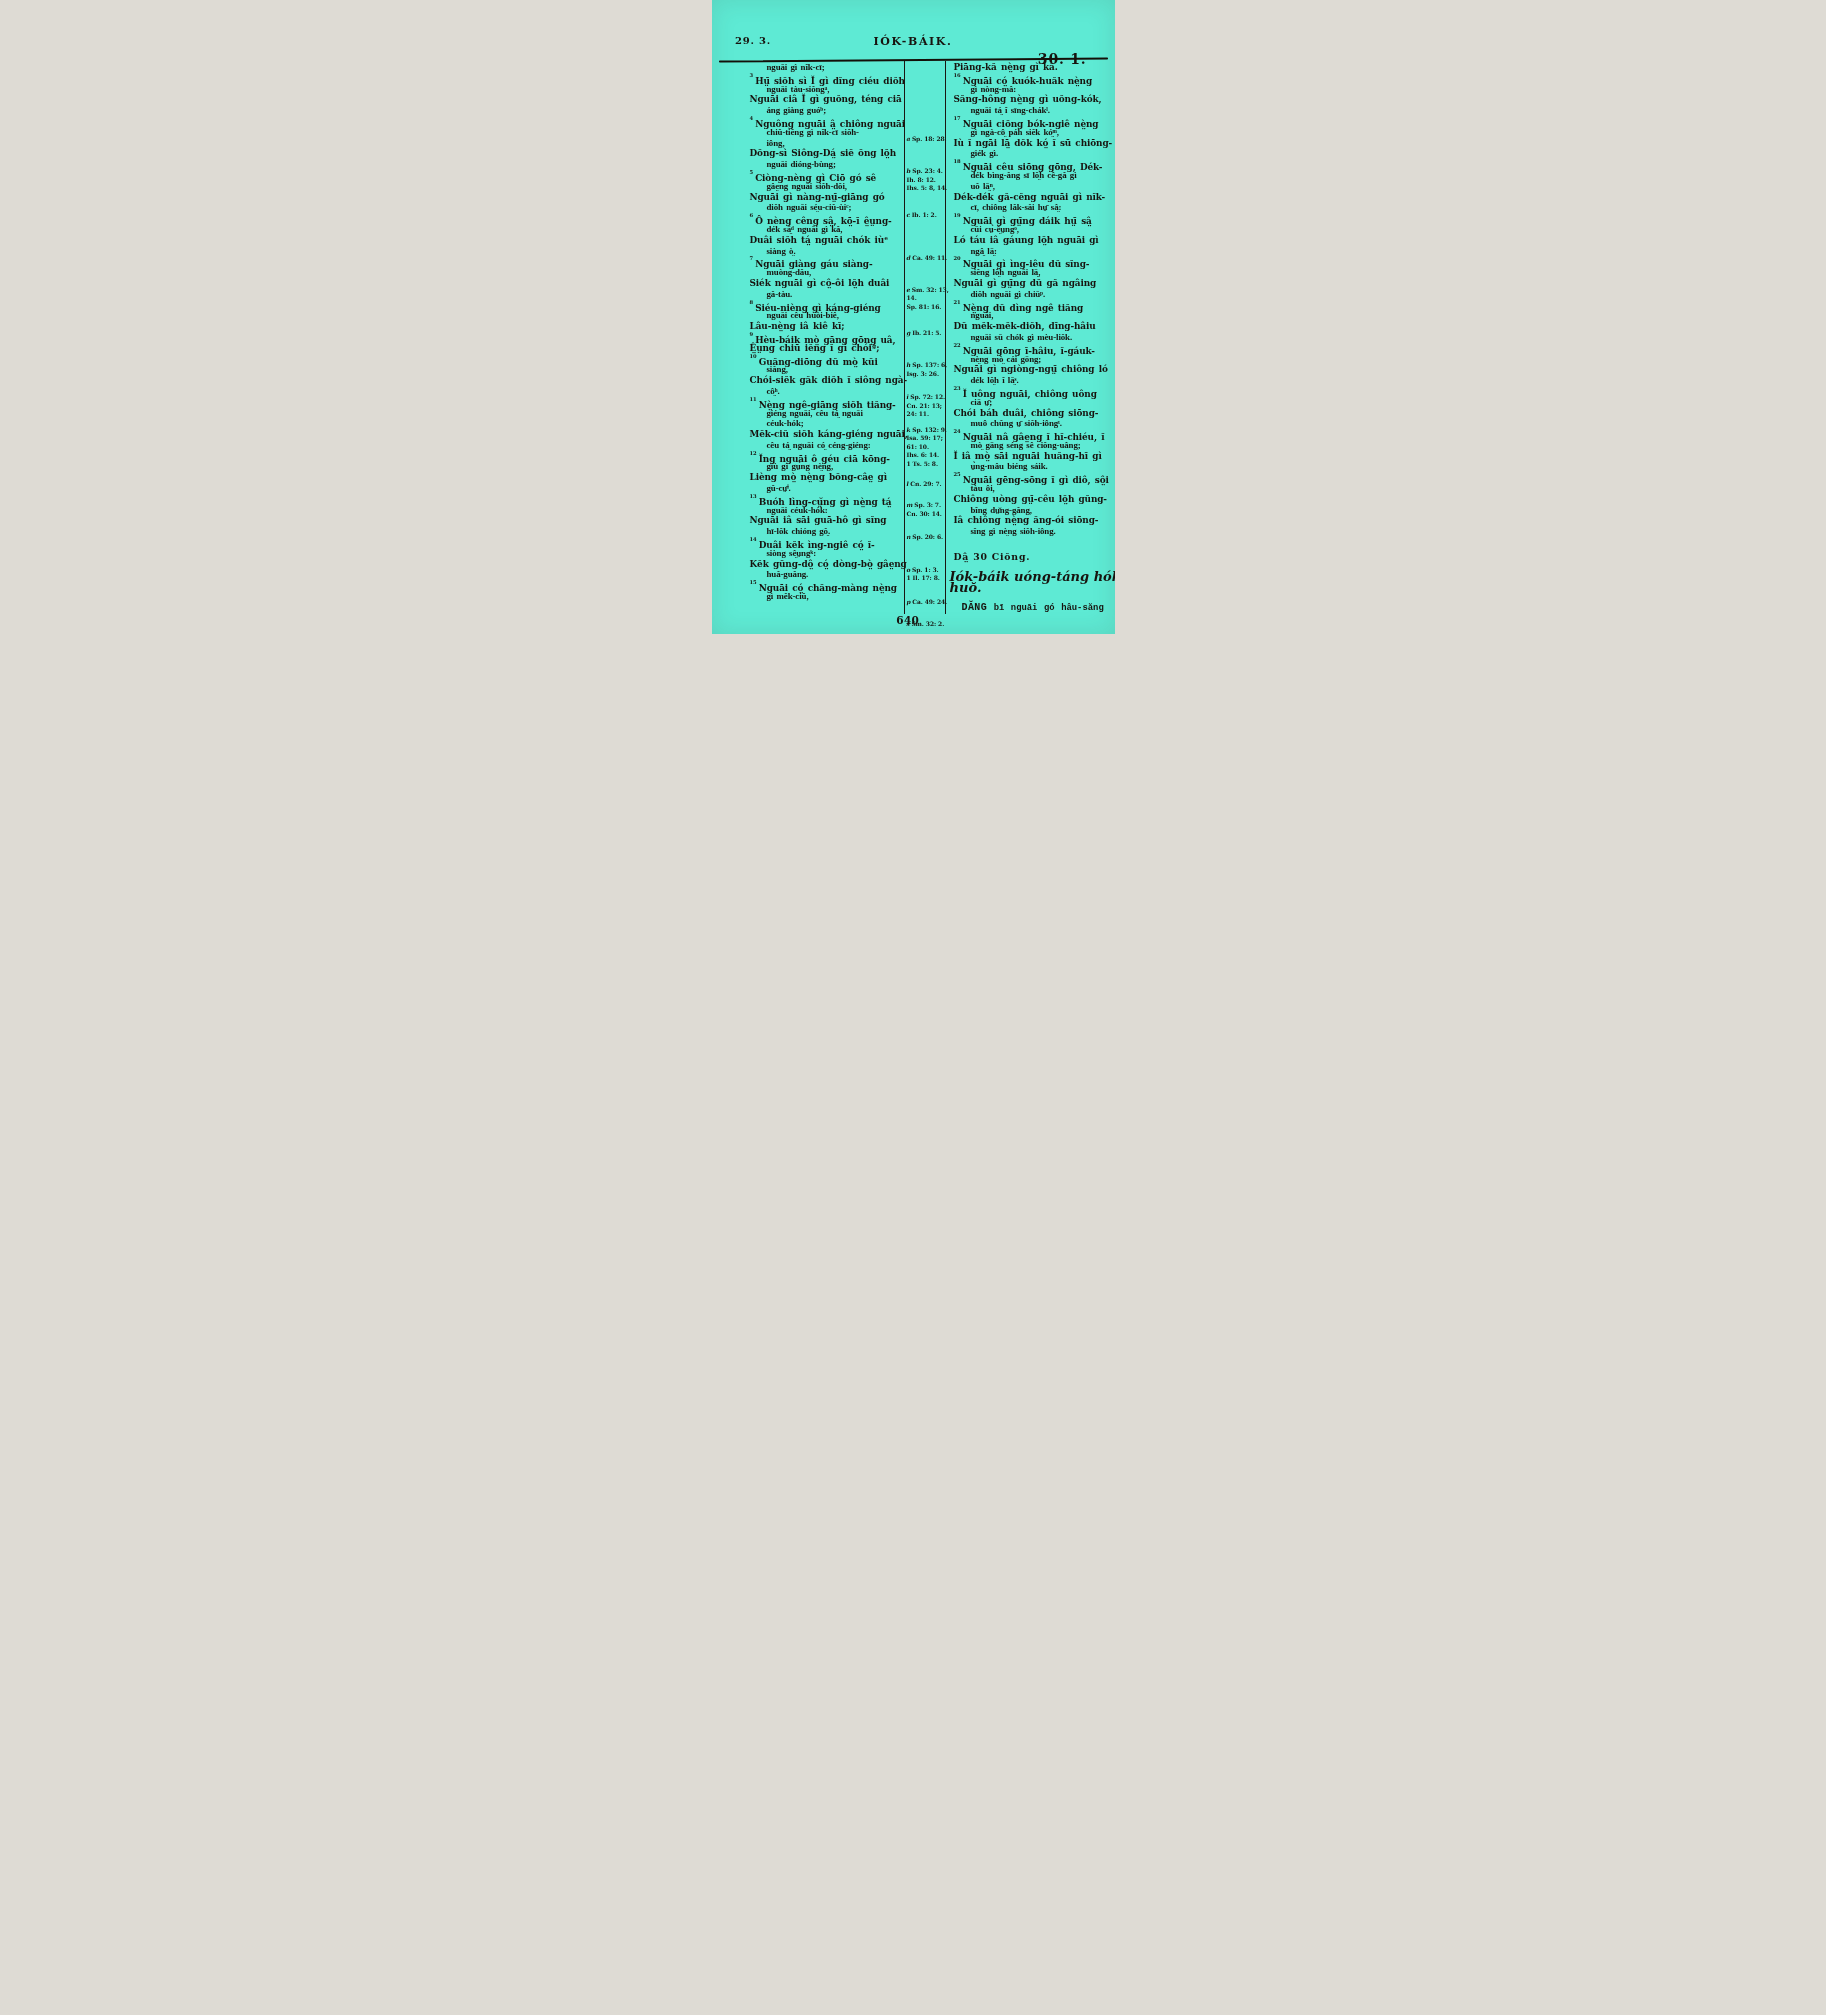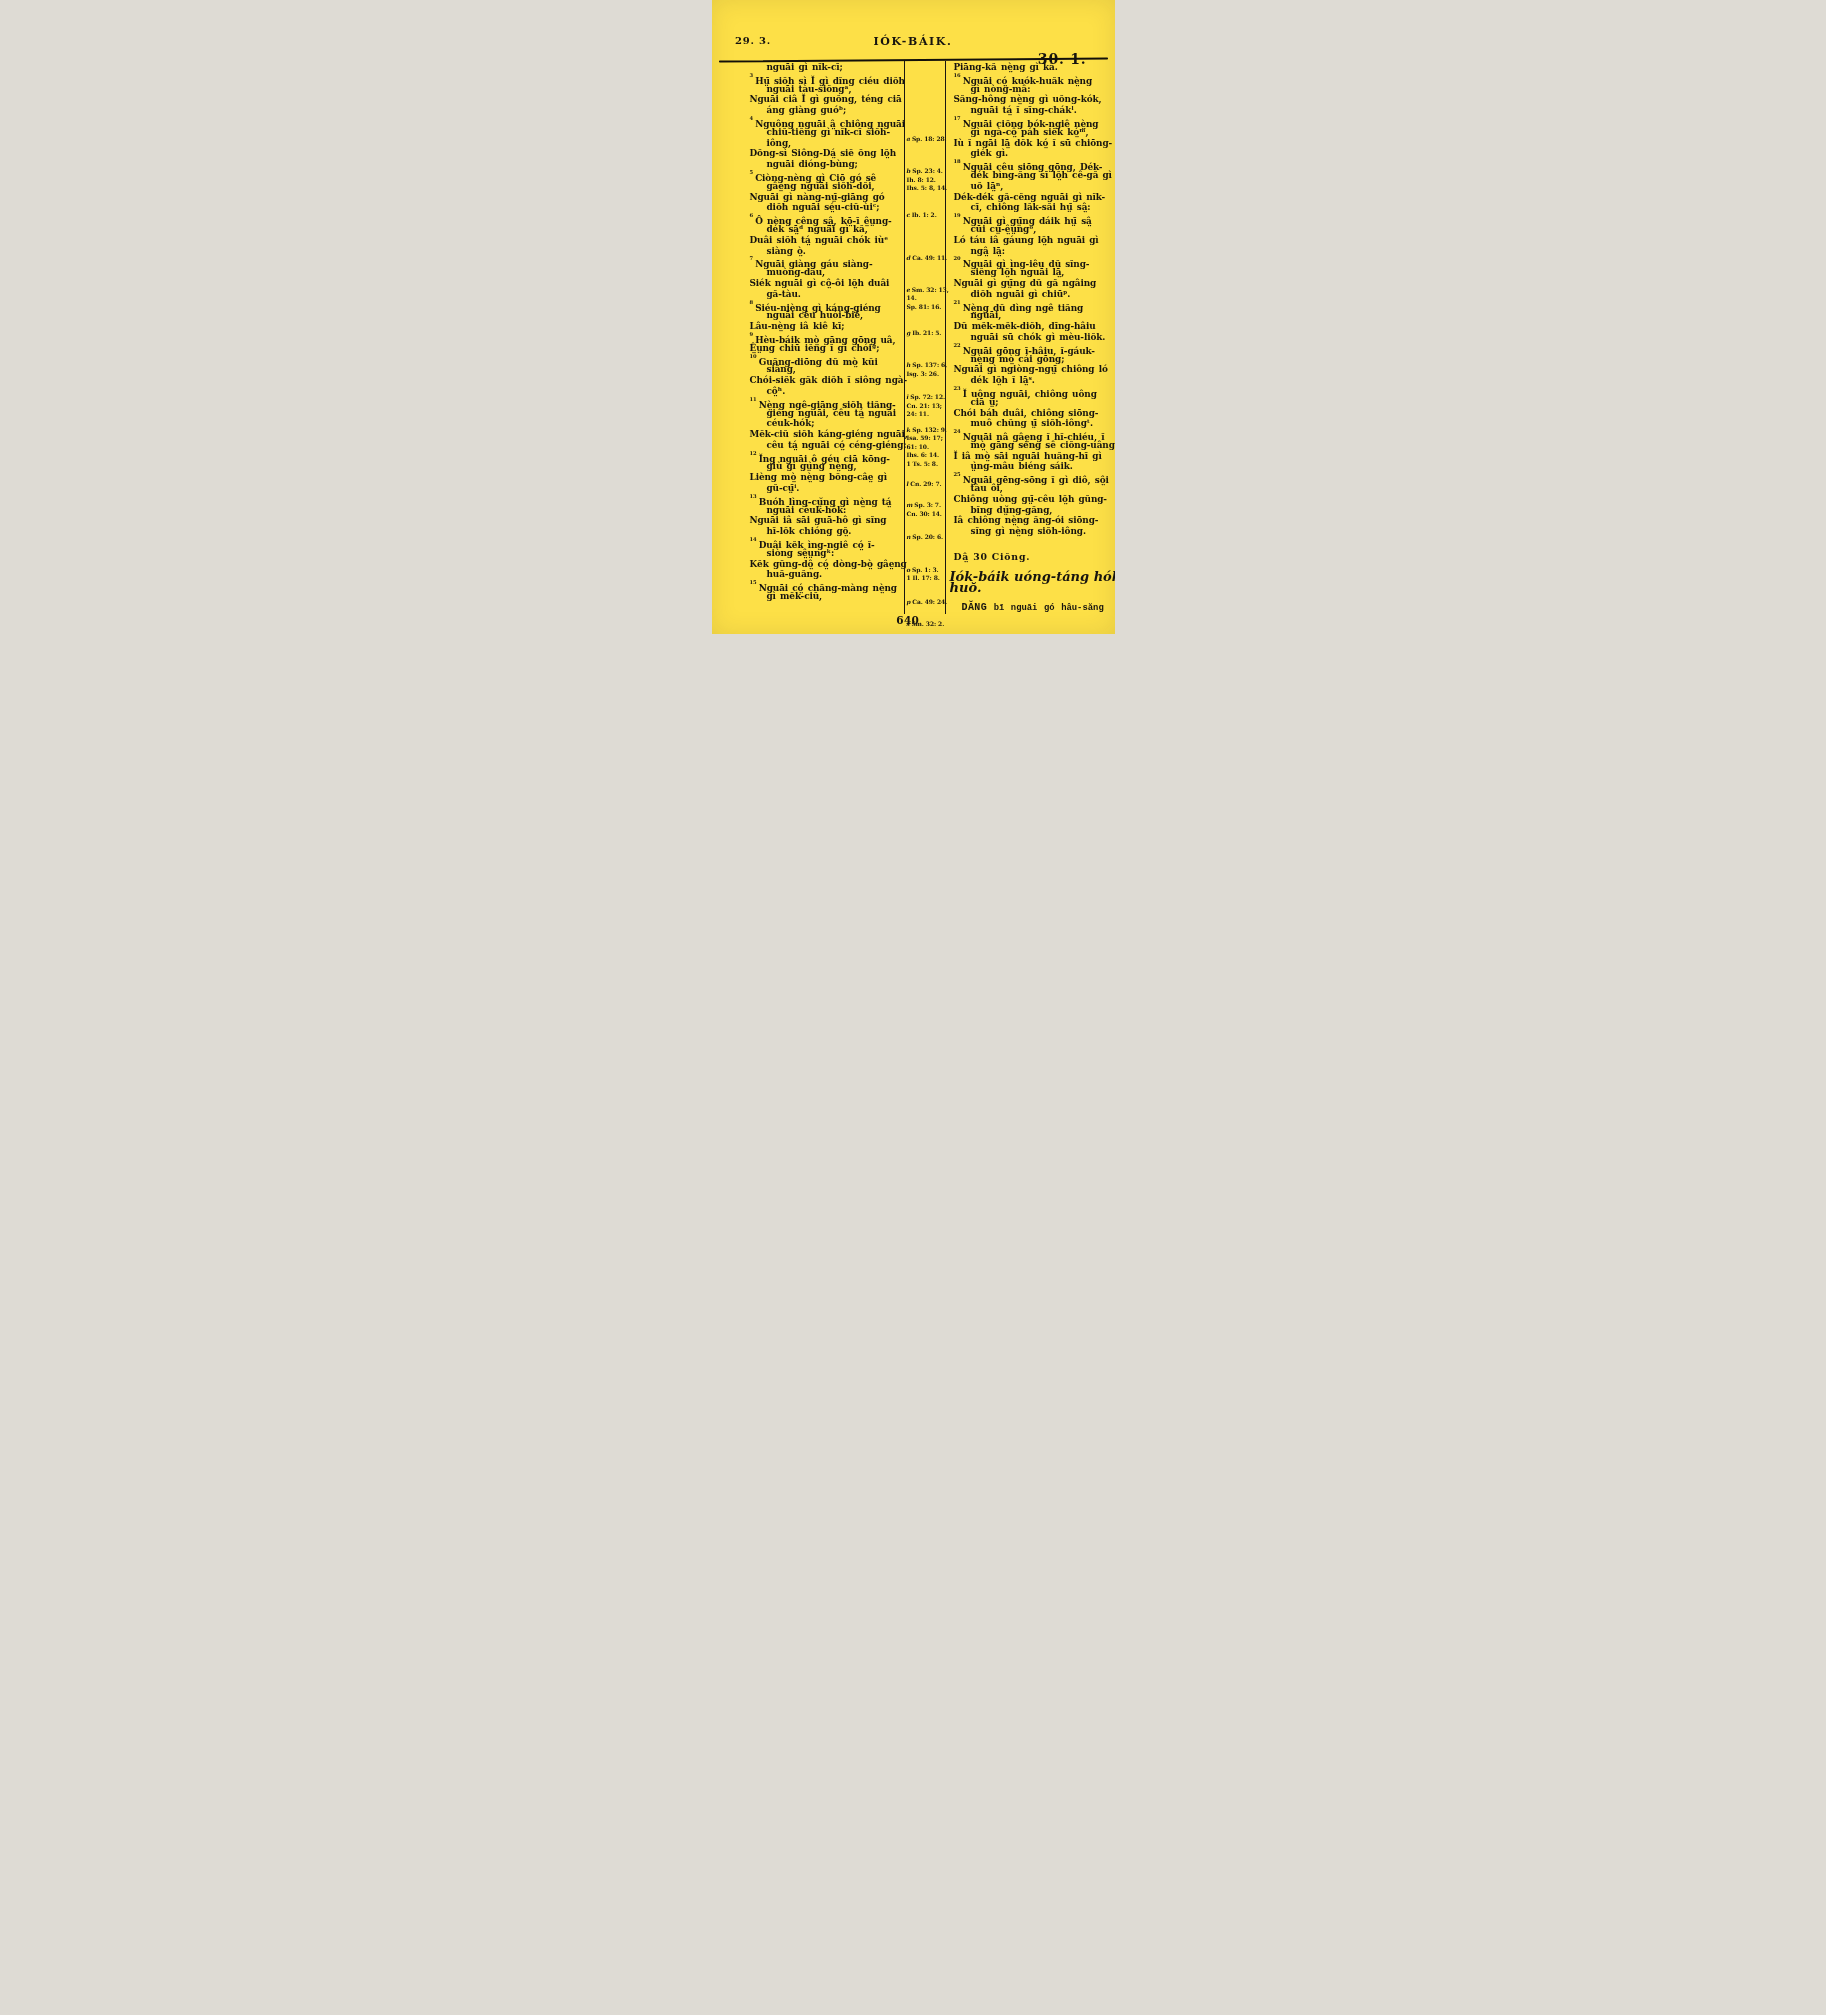--- a/index.html
+++ b/index.html
@@ -1,32 +1,32 @@
 <!DOCTYPE html>
 <html style="font-size:6.4px"><head>
 <meta charset="utf-8">
 <style>
   html,body{margin:0;padding:0;background:#dedbd4;}
-  .page{position:relative;width:403px;height:634px;margin:0 auto;background:#fde047;
+  .page{position:relative;width:403px;height:634px;margin:0 auto;background:#5eead4;
         color:#17140f;font-family:"DejaVu Serif",serif;overflow:hidden;
         box-shadow:inset 0 0 24px rgba(60,50,30,.12);}
   
   .hdr span{position:absolute;top:35px;font-weight:700;}
   .hl{left:23.4px;font-size:10px;letter-spacing:0.8px;}
   .hc{left:0;right:0;text-align:center;font-size:11px;letter-spacing:1.6px;}
   .hr{right:28px;font-size:14px;letter-spacing:0.8px;margin-top:16px;}
   .toprule{position:absolute;left:7.3px;right:6.4px;top:59px;height:2px;background:#131009;
            transform:rotate(-0.45deg);border-radius:0.8px;}
   
   .col{position:absolute;top:62px;}
   .leftcol{left:38px;width:152px;}
   .rightcol{left:242px;width:143px;}
   .line{height:10.8px;line-height:10.8px;font-size:8.9px;font-weight:700;white-space:nowrap;
         word-spacing:1.2px;letter-spacing:-0.1px;}
-  .line.indent{padding-left:17px;}
+  .line.indent{padding-left:17px;font-family:Liberation Serif, serif;}
   .vnum{display:inline-block;font-size:5.2px;font-weight:700;transform:translateY(-2.8px);
         margin-right:2px;letter-spacing:0;}
   
   .refcol{position:absolute;left:192px;top:61px;width:40px;height:553px;
           border-left:1.2px solid #1a1712;border-right:1.2px solid #1a1712;}
   .refline{position:absolute;left:2px;font-size:6px;font-weight:700;line-height:8px;
            white-space:nowrap;letter-spacing:-0.1px;}
   .reflet{font-style:italic;margin-right:1.6px;font-weight:700;}
   
   .chapheading{position:absolute;left:242px;width:141px;top:551px;text-align:left;

